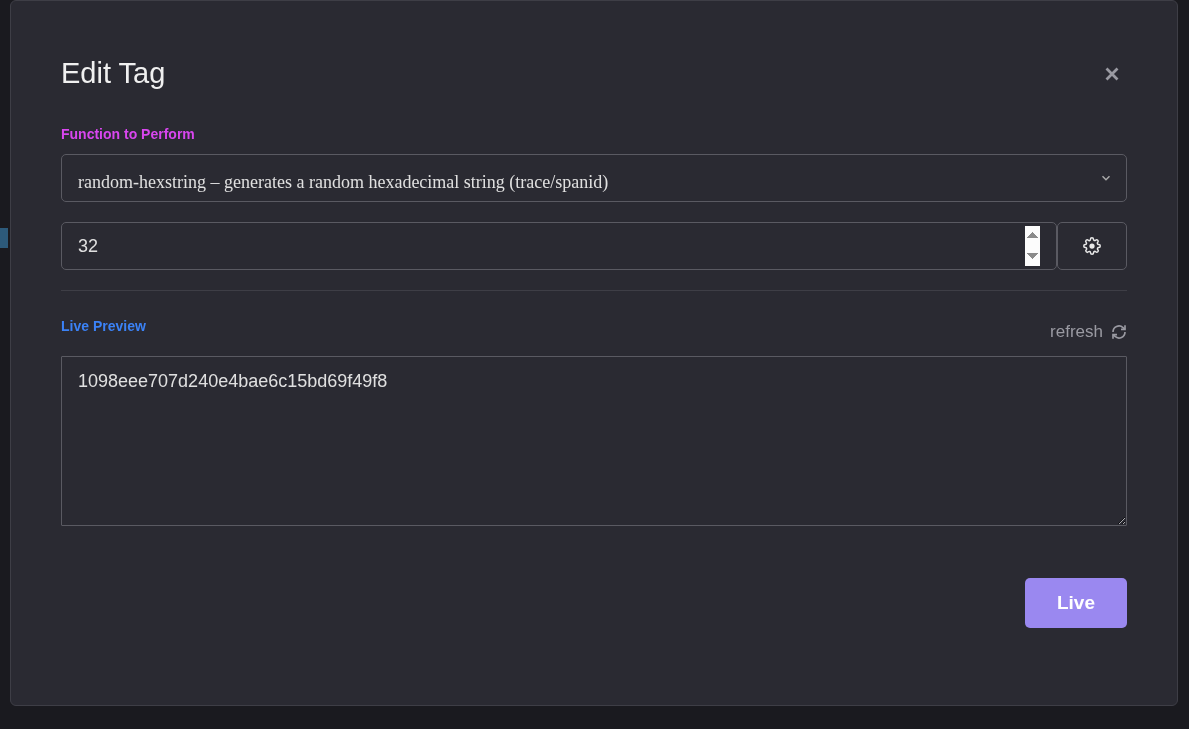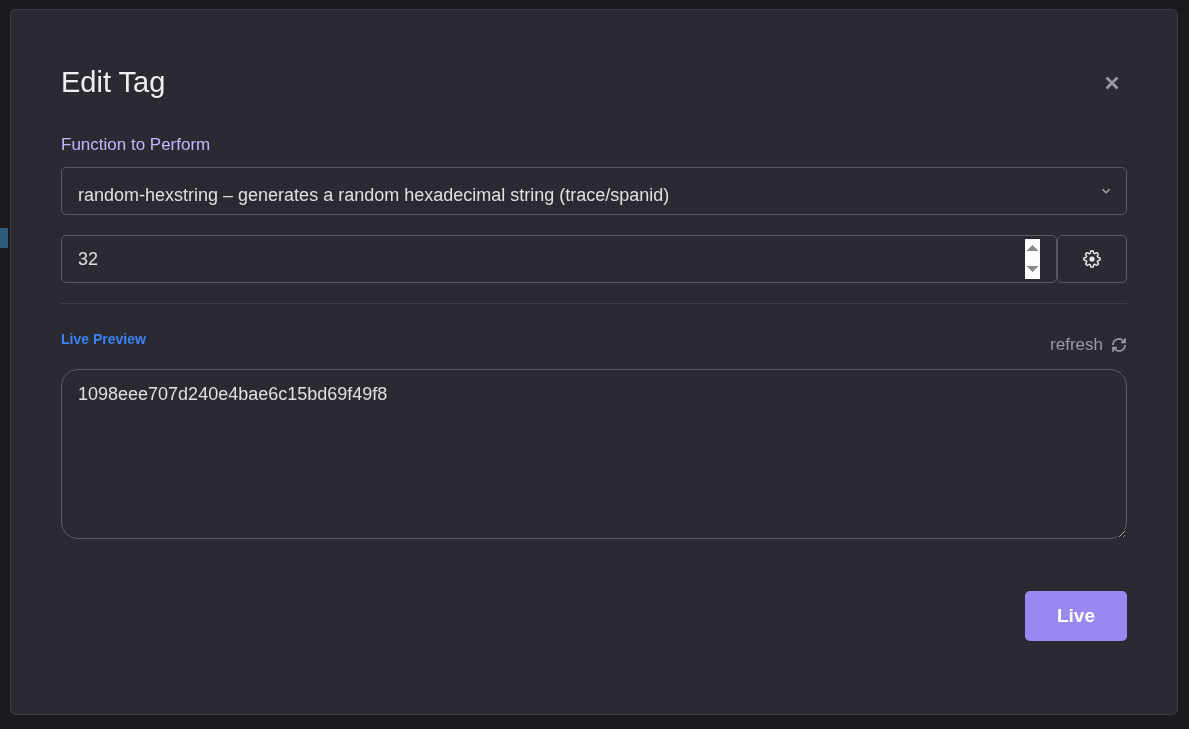--- a/index.html
+++ b/index.html
@@ -16,21 +16,21 @@
       position: absolute;
       left: 0;
       top: 228px;
       width: 8px;
       height: 20px;
       background: #2d5a7a;
     }
     .modal {
       position: absolute;
       left: 10px;
-      top: 9px;
+      top: 0;
       width: 1168px;
       height: 706px;
       background: #2a2a32;
       border: 1px solid #3e3e46;
       border-radius: 6px;
       padding: 0 50px;
     }
     .modal-header {
       display: flex;
       justify-content: space-between;
@@ -50,35 +50,35 @@
       cursor: pointer;
       padding: 4px;
       display: flex;
       align-items: center;
       justify-content: center;
     }
     .close-btn svg { width: 22px; height: 22px; }
     .form-group { margin-bottom: 20px; }
     .form-label {
       display: block;
-      font-size: 17px;
-      font-weight: 400;
-      color: #c4b5fd;
+      font-size: 14px;
+      font-weight: 700;
+      color: #d946ef;
       margin-bottom: 12px;
     }
     .select-wrap { position: relative; }
     .select {
       width: 100%;
       height: 48px;
       background: #2a2a32;
       border: 1px solid #5a5a62;
       border-radius: 5px;
       padding: 8px 40px 0 16px;
       font-size: 18px;
-      font-family: Liberation Sans, sans-serif;
+      font-family: Liberation Serif, serif;
       color: #e0e0e0;
       appearance: none;
       cursor: pointer;
     }
     .select-chevron {
       position: absolute;
       right: 14px;
       top: 50%;
       transform: translateY(-50%);
       pointer-events: none;
@@ -141,21 +141,21 @@
       border: none;
       font-family: inherit;
       margin-top: 13px;
     }
     .refresh-link svg { width: 16px; height: 16px; }
     .preview-box {
       width: 100%;
       height: 170px;
       background: #2a2a32;
       border: 1px solid #5a5a62;
-      border-radius: 17px;
+      border-radius: 1px;
       padding: 14px 16px;
       font-size: 18px;
       font-family: inherit;
       color: #e0e0e0;
       resize: both;
     }
     .footer {
       display: flex;
       justify-content: flex-end;
       margin-top: 48px;

